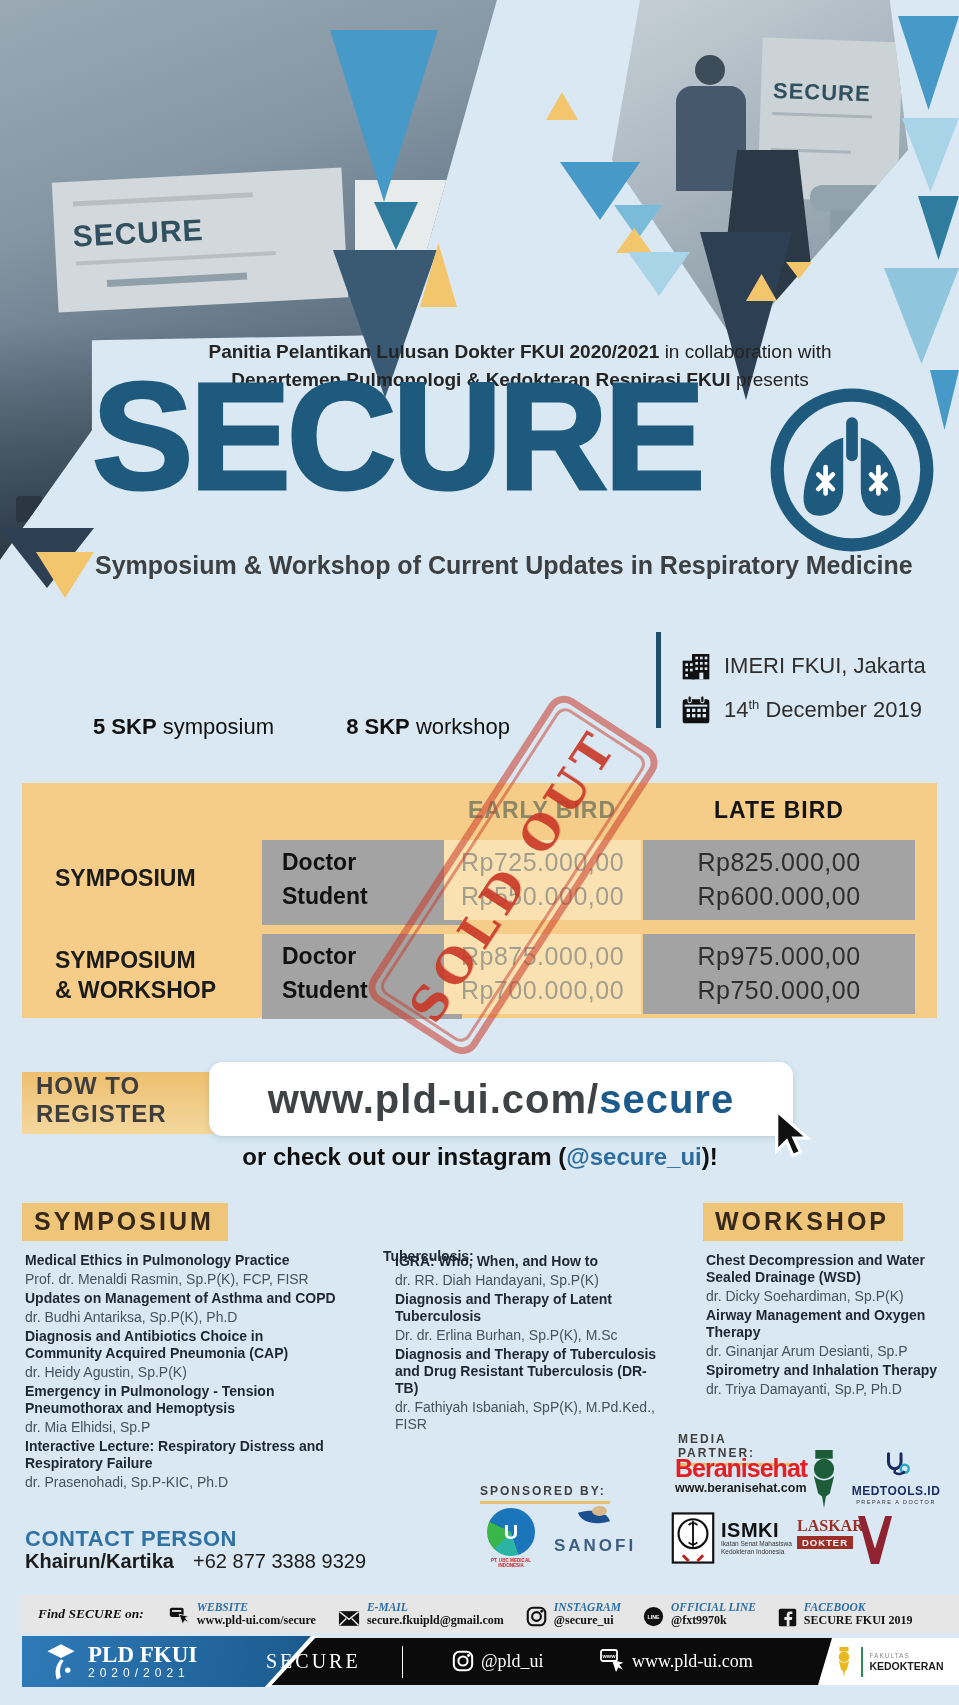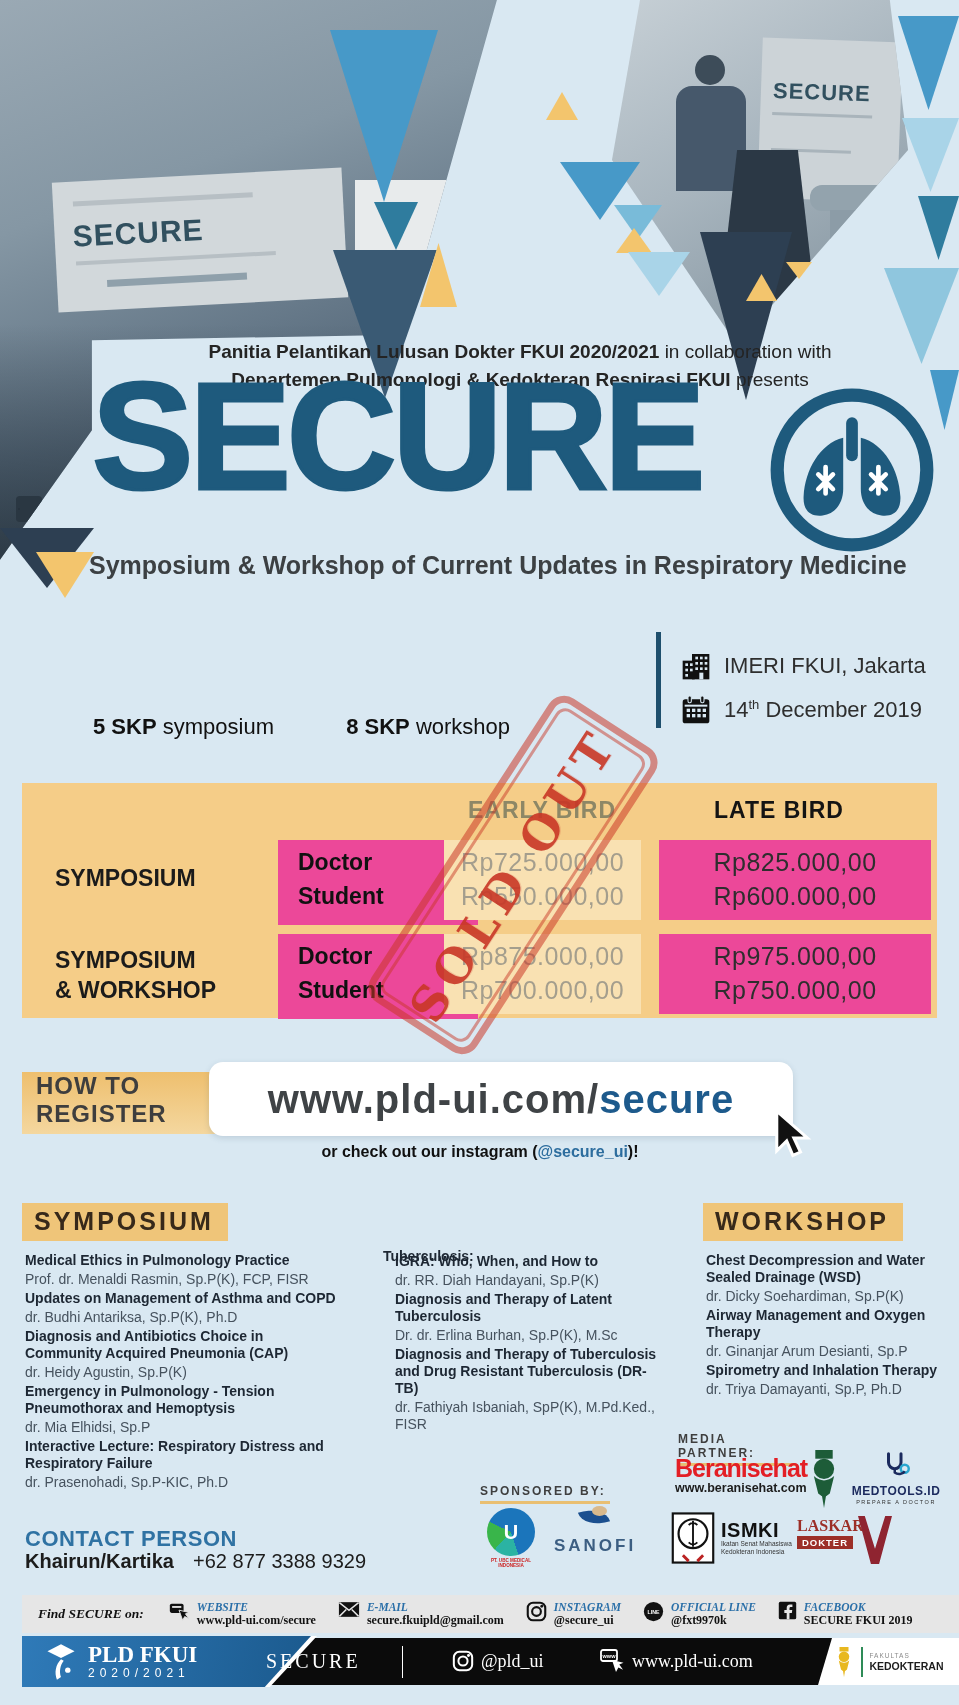--- a/index.html
+++ b/index.html
@@ -25,38 +25,38 @@
     box-shadow:10px 0 0 12px #2a3742,62px 14px 0 16px #31404d,118px 2px 0 13px #26323d,
     172px 18px 0 18px #31404d,232px 6px 0 14px #26323d,292px 22px 0 19px #2c3945,
     356px 10px 0 15px #26323d,416px 26px 0 20px #31404d;}
   .aud-shade{position:absolute;left:0;bottom:0;width:100%;height:46%;
     background:linear-gradient(rgba(40,52,63,0),rgba(31,43,53,.85));}
 
   
   #collab{left:140px;top:338px;width:760px;text-align:center;font-size:19px;line-height:28px;color:#242424;}
   #main-title{left:92px;top:360px;font-size:152px;line-height:1;font-weight:bold;color:#1e5a7d;
     letter-spacing:-4px;-webkit-text-stroke:3px #1e5a7d;}
-  #subtitle{left:89px;top:551px;width:820px;font-size:25px;font-weight:bold;color:#3c4043;}
+  #subtitle{left:95px;top:551px;width:820px;font-size:25px;font-weight:bold;color:#3c4043;}
 
   
   #skp-banner{left:25px;top:651px;width:628px;height:60px;background:#1e4f6d;display:flex;align-items:center;}
   #skp-banner .gold{color:#edc271;font-weight:bold;font-size:42px;margin-left:14px;letter-spacing:0;}
   #skp-banner .wht{color:#fff;font-size:42px;margin-left:16px;letter-spacing:1px;}
   #idi-logo{width:44px;height:44px;background:#fff;border-radius:9px;margin-left:9px;display:flex;align-items:center;justify-content:center;}
   #idi-logo .ring{width:33px;height:33px;border:4px solid #c22a21;border-radius:50%;display:flex;align-items:center;justify-content:center;
      font-size:8px;font-weight:bold;color:#111;}
   #skp-line{left:93px;top:714px;font-size:22px;color:#111;}
   #v-divider{left:656px;top:632px;width:5px;height:96px;background:#1e4f6d;}
   .venue-row{display:flex;align-items:center;gap:12px;font-size:22px;color:#2e2e2e;}
 
   
   #price-table{left:22px;top:783px;width:915px;height:235px;background:#f5cd88;}
   .ptxt{position:absolute;font-size:23px;font-weight:bold;color:#1b1b1b;line-height:30px;}
   .cell{position:absolute;}
-  .cell.white{background:#ec4899;margin-left:16px;}
+  .cell.white{background:#a3a3a3;}
   .cell.tan{background:#f9e1b2;}
   .tier{font-weight:bold;font-size:23px;line-height:34px;color:#111;padding:5px 0 0 20px;}
   .price{font-size:25px;line-height:34px;letter-spacing:.5px;text-align:center;padding-top:5px;}
   .price.early{color:#a49e8d;}
   .price.late{color:#2e2e2e;}
   .colhead{position:absolute;top:14px;font-size:23px;font-weight:bold;letter-spacing:1px;text-align:center;}
   #early-head{left:372px;width:296px;color:#8d8766;}
   #late-head{left:621px;width:272px;color:#141414;}
 
   
@@ -68,21 +68,21 @@
     text-shadow:1px 1px 0 #c9372633;}
 
   
   #howto-box{left:22px;top:1072px;width:222px;height:62px;background:linear-gradient(180deg,#eebf6e,#f4d79f);
     display:flex;flex-direction:column;justify-content:flex-start;padding-left:14px;box-sizing:border-box;
     font-size:24px;font-weight:bold;color:#3e3e3e;letter-spacing:1px;line-height:28px;}
   #url-box{left:209px;top:1062px;width:584px;height:74px;background:#fff;border-radius:14px;
     display:flex;align-items:center;justify-content:center;font-size:40px;font-weight:bold;letter-spacing:1px;
     box-shadow:0 2px 6px rgba(60,90,110,.18);}
   #url-box .pre{color:#3f4346;} #url-box .hl{color:#1d5a8c;}
-  #insta-line{left:140px;top:1143px;width:680px;text-align:center;font-size:16px;font-weight:bold;color:#101010;}
+  #insta-line{left:140px;top:1143px;width:680px;text-align:center;font-size:24px;font-weight:bold;color:#101010;}
   #insta-line .hl{color:#2d6d9e;}
 
   
   .sec-head{display:inline-block;background:#efc579;color:#37291a;font-weight:bold;font-size:25px;
     letter-spacing:3px;padding:4px 14px 5px 12px;}
   .prog-col{position:absolute;display:flex;flex-direction:column;gap:2px;}
   .prog-item .t{font-size:14px;font-weight:bold;color:#1d2733;line-height:17px;}
   .prog-item .s{font-size:14px;color:#46525e;line-height:17px;margin-top:2px;}
 
   
@@ -90,21 +90,21 @@
   #contact-line{left:25px;top:1550px;font-size:20px;color:#1c1c1c;}
 
   
   .mini-head{font-size:12px;font-weight:bold;letter-spacing:2px;color:#3f3f3f;}
   .mini-head:after{content:"";display:block;height:3px;background:#e9bf72;margin-top:3px;}
 
   
   #gray-strip{left:22px;top:1595px;width:937px;height:38px;background:#e6e6e6;display:flex;align-items:center;
     font-family:"Liberation Serif","DejaVu Serif",serif;}
   .find-on{font-style:italic;font-weight:bold;font-size:13.5px;color:#111;margin:0 24px 0 16px;white-space:nowrap;}
-  .flink{display:flex;align-items:flex-start;gap:7px;margin-right:22px;}
+  .flink{display:flex;align-items:flex-end;gap:7px;margin-right:22px;}
   .flink .lab{font-style:italic;font-weight:bold;font-size:11.5px;color:#2a6fa8;line-height:13px;}
   .flink .val{font-weight:bold;font-size:12px;color:#111;line-height:13px;white-space:nowrap;}
 
   
   #black-bar{left:150px;top:1638px;width:690px;height:47px;background:#0b0b0b;}
   #blue-edge{left:22px;top:1636px;width:295px;height:51px;background:#fff;clip-path:polygon(0 0,100% 0,84% 100%,0 100%);}
   #blue-shape{left:22px;top:1636px;width:289px;height:51px;background:linear-gradient(100deg,#2f7ab8,#1b5a8e);
     clip-path:polygon(0 0,100% 0,84% 100%,0 100%);display:flex;align-items:center;}
   .org-name{font-family:"Liberation Serif","DejaVu Serif",serif;font-size:23px;font-weight:bold;color:#fff;line-height:23px;}
   .org-years{font-size:12px;color:#fff;letter-spacing:5px;line-height:15px;}

